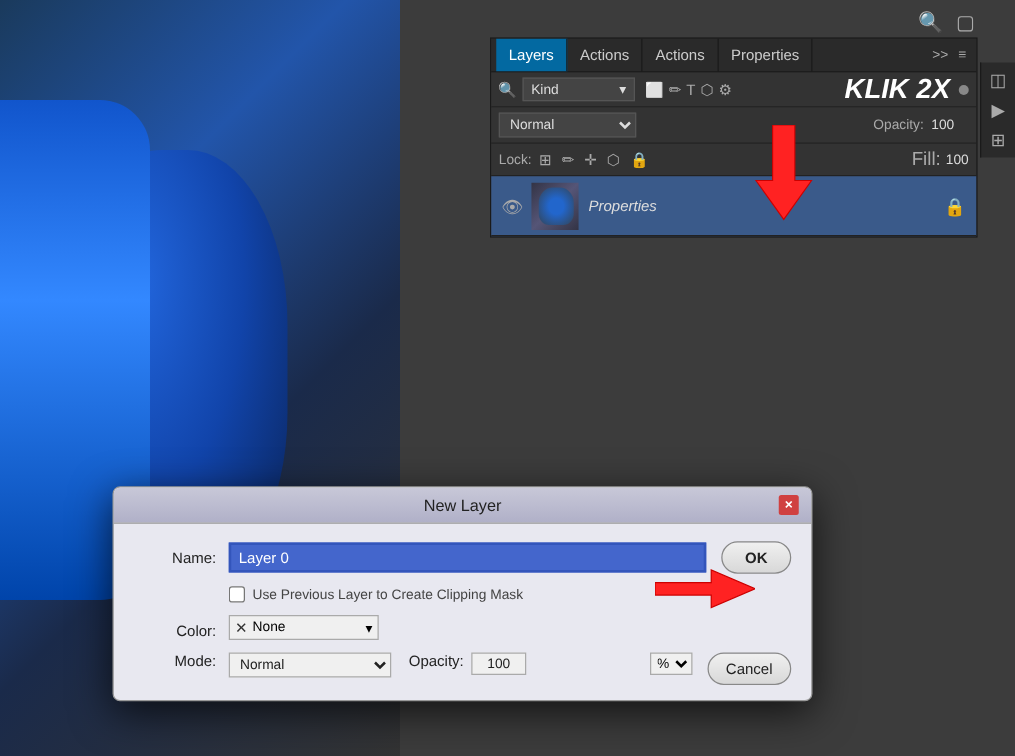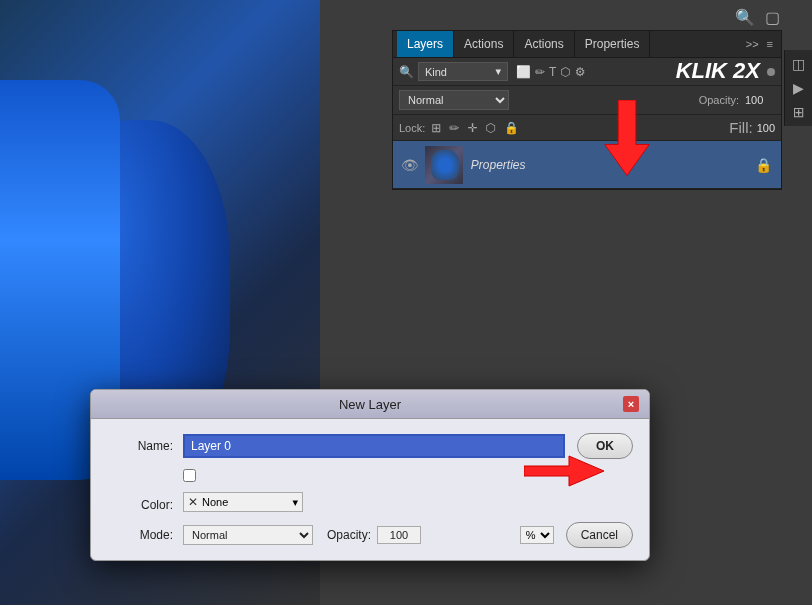--- a/index.html
+++ b/index.html
@@ -356,21 +356,21 @@
       display: flex;
       align-items: center;
       gap: 4px;
     }
     .color-x {
       font-size: 12px;
       color: #333;
     }
     .dialog-mode-row {
       display: flex;
-      align-items: center;
+      align-items: flex-start;
     }
     .mode-select {
       background: #f0f0f0;
       border: 1px solid #aaa;
       padding: 2px 4px;
       font-size: 11px;
       width: 130px;
       color: #222;
     }
     .opacity-field-label {
@@ -533,20 +533,21 @@
     <div class="dialog-body">
 
       <div class="dialog-row">
         <span class="dialog-row-label">Name:</span>
         <input class="dialog-name-input" type="text" value="Layer 0" style="">
         <button class="dialog-ok-btn">OK</button>
       </div>
 
       <div class="dialog-checkbox-row">
         <input type="checkbox" class="dialog-checkbox" style="">
+        <span class="dialog-checkbox-label">Use Previous Layer to Create Clipping Mask</span>
       </div>
 
       <div class="dialog-color-row">
         <span class="dialog-row-label">Color:</span>
         <div class="color-select">
           <span class="color-x">✕</span>
           <span>None</span>
           <span style="margin-left:auto;">▾</span>
         </div>
       </div>

